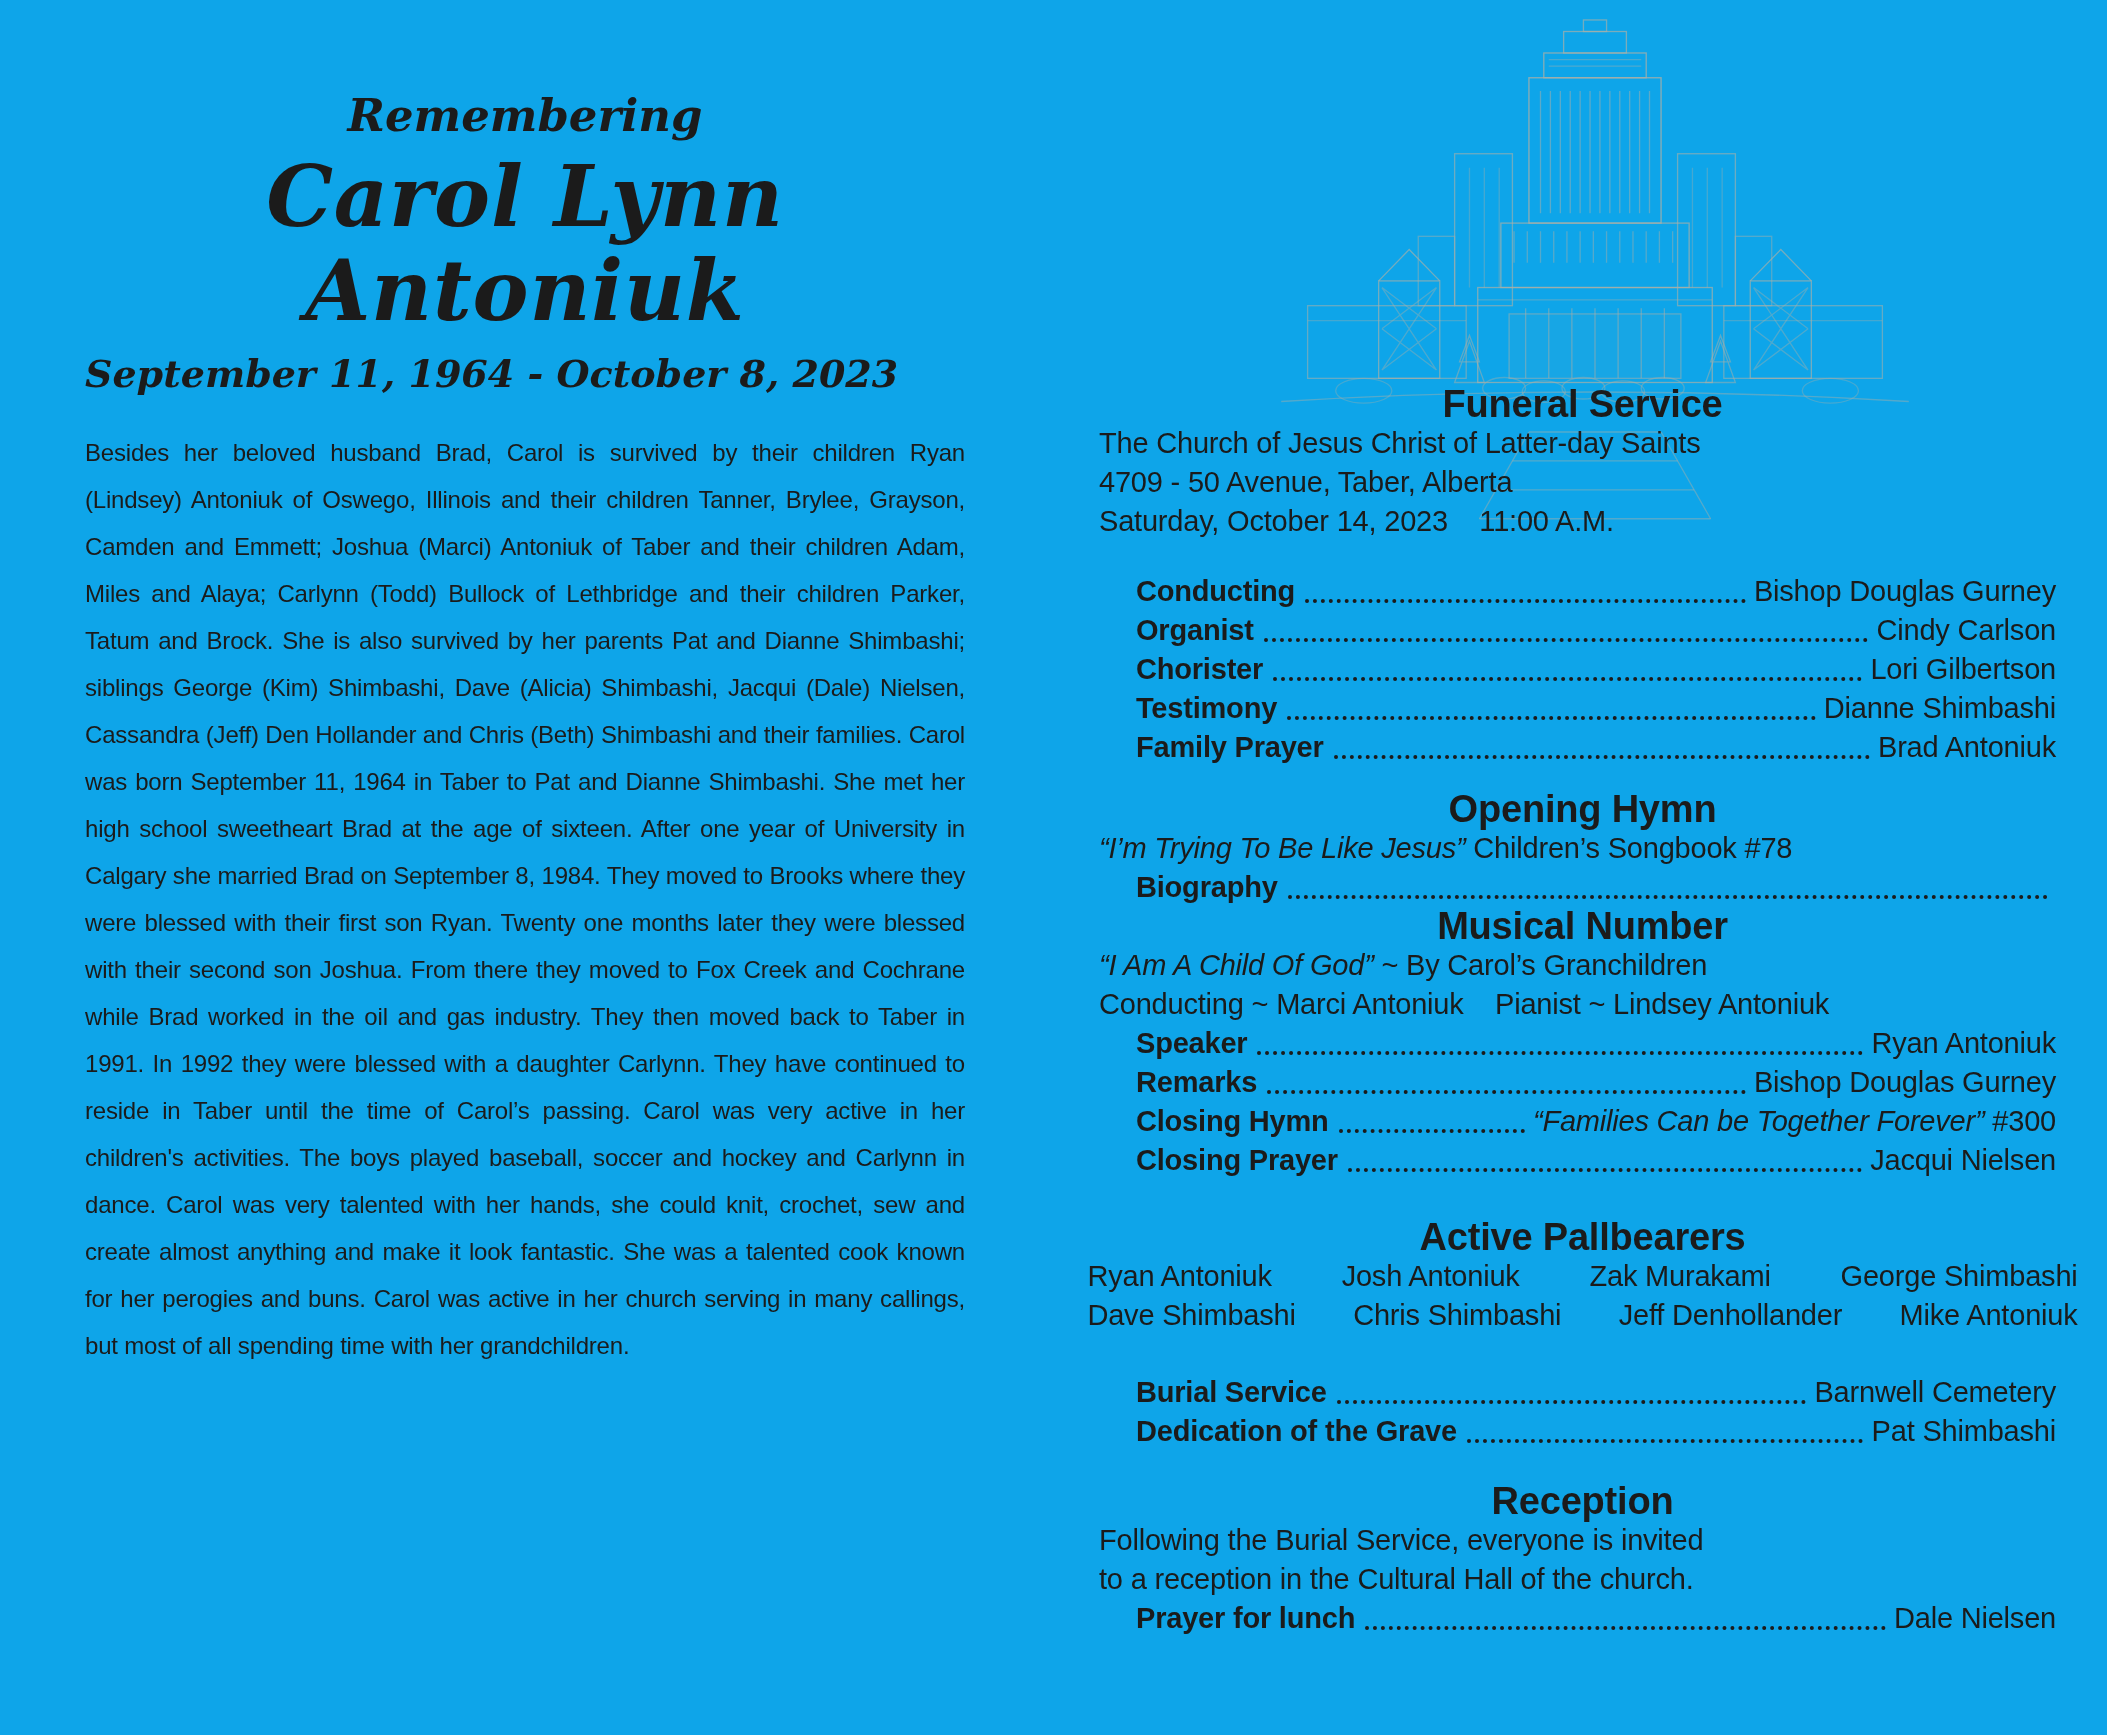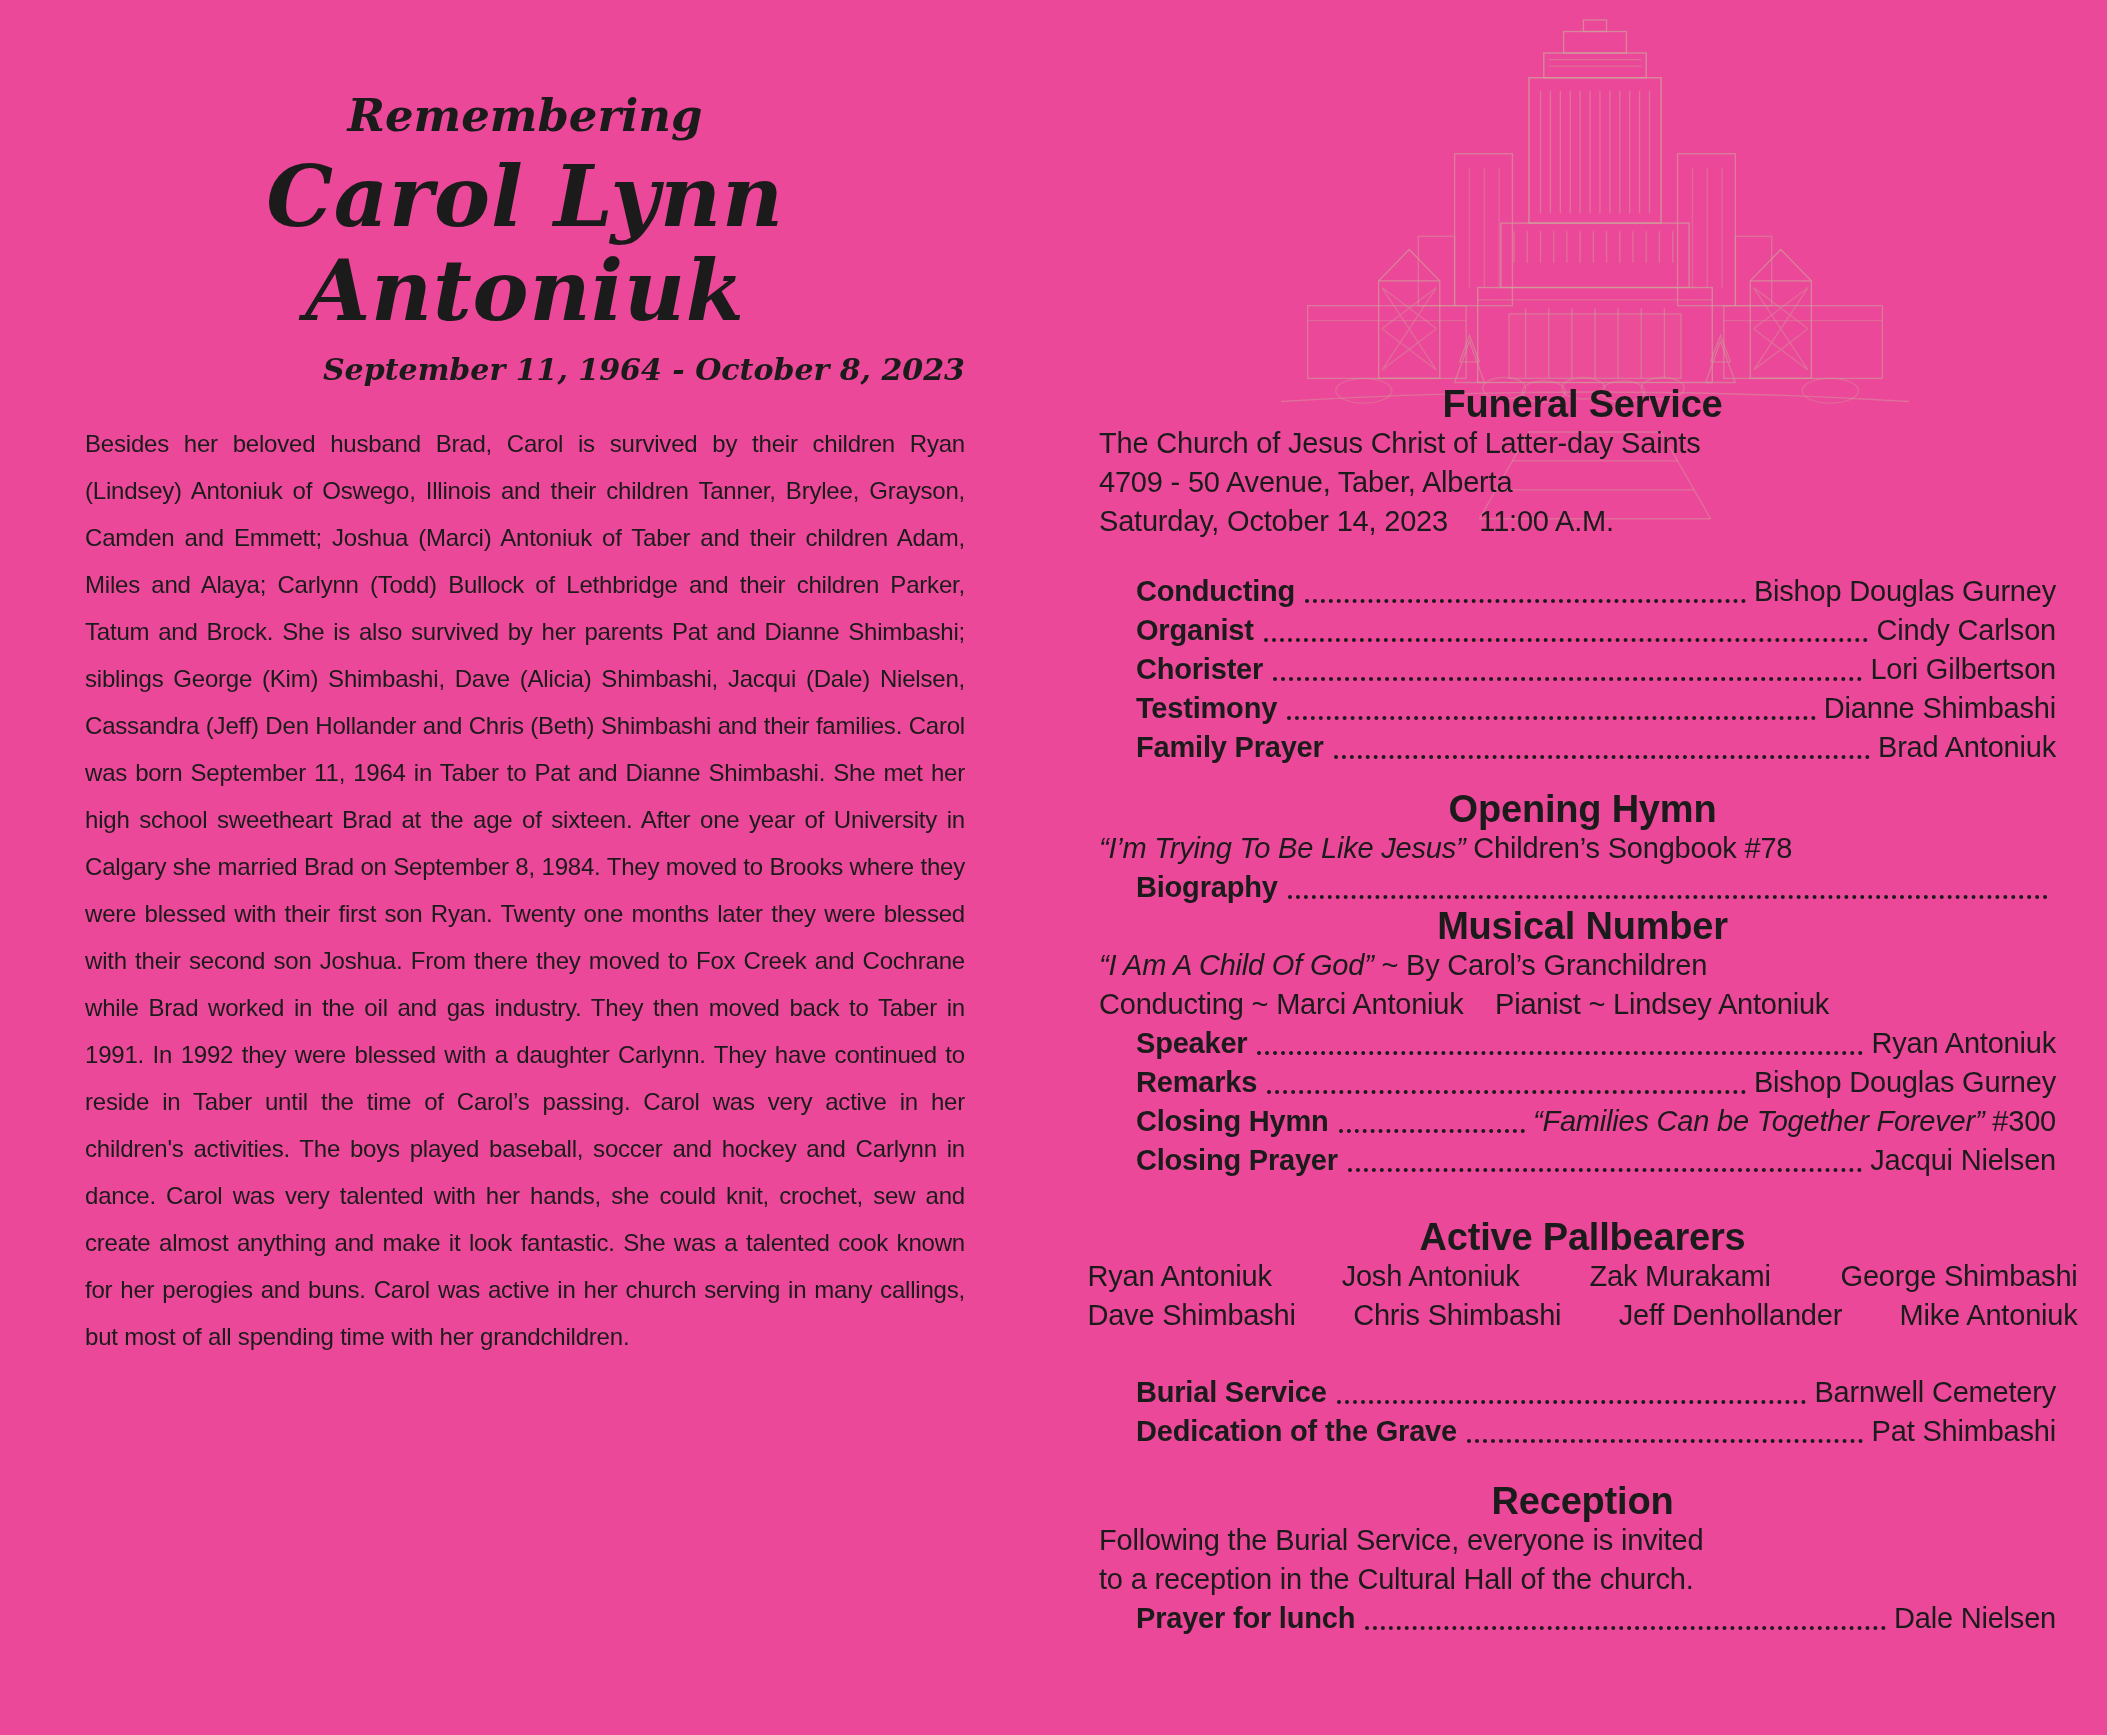--- a/index.html
+++ b/index.html
@@ -1,29 +1,29 @@
 <!DOCTYPE html>
 <html style="font-size:13.2px"><head>
 <meta charset="utf-8">
 <style>
   html,body { margin:0; padding:0; }
   .page {
     position:relative;
     width:2108px; height:1736px;
-    background:#ec4899;
+    background:#0ea5e9;
     color:#1b1b1b;
     font-family:"Liberation Sans", sans-serif;
     overflow:hidden;
   }
   
   .left-col { position:absolute; left:85px; top:58px; width:880px; z-index:2; }
   .script { font-family:"DejaVu Serif", serif; font-style:italic; font-weight:700; }
   .remembering { margin-top:35px; font-size:45px; line-height:1; text-align:center; }
   .person-name { margin-top:12px; font-size:84px; line-height:1.12; text-align:center; letter-spacing:0.8px; }
-  .person-dates { margin-top:15px; font-size:30px; line-height:1.1; text-align:right; }
+  .person-dates { margin-top:15px; font-size:38px; line-height:1.1; text-align:left; }
   .obituary {
     margin-top:34px;
     font-size:24px; line-height:47px;
     letter-spacing:-0.2px;
     text-align:justify;
   }
   
   .temple { position:absolute; left:1256px; top:15px; width:678px; height:512px; z-index:0; opacity:0.85; }
   
   .right-col {

